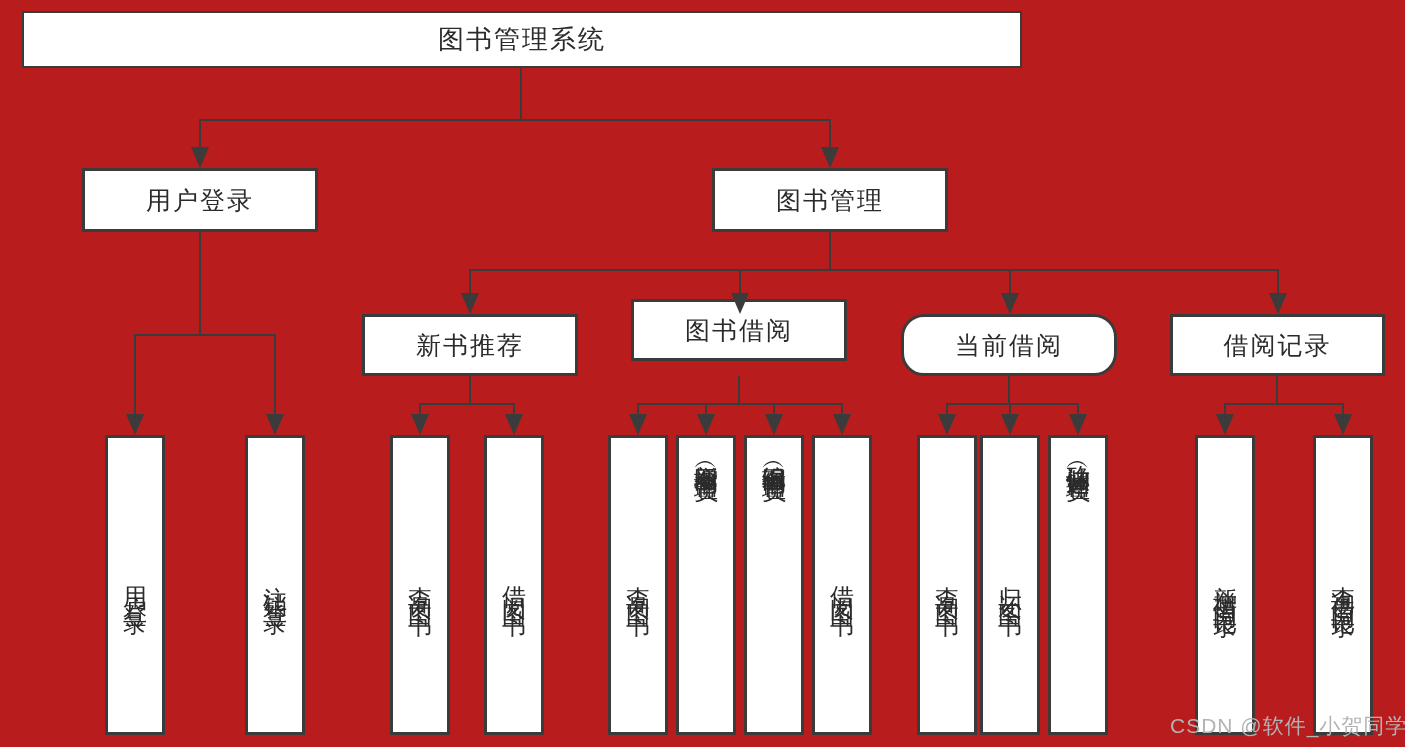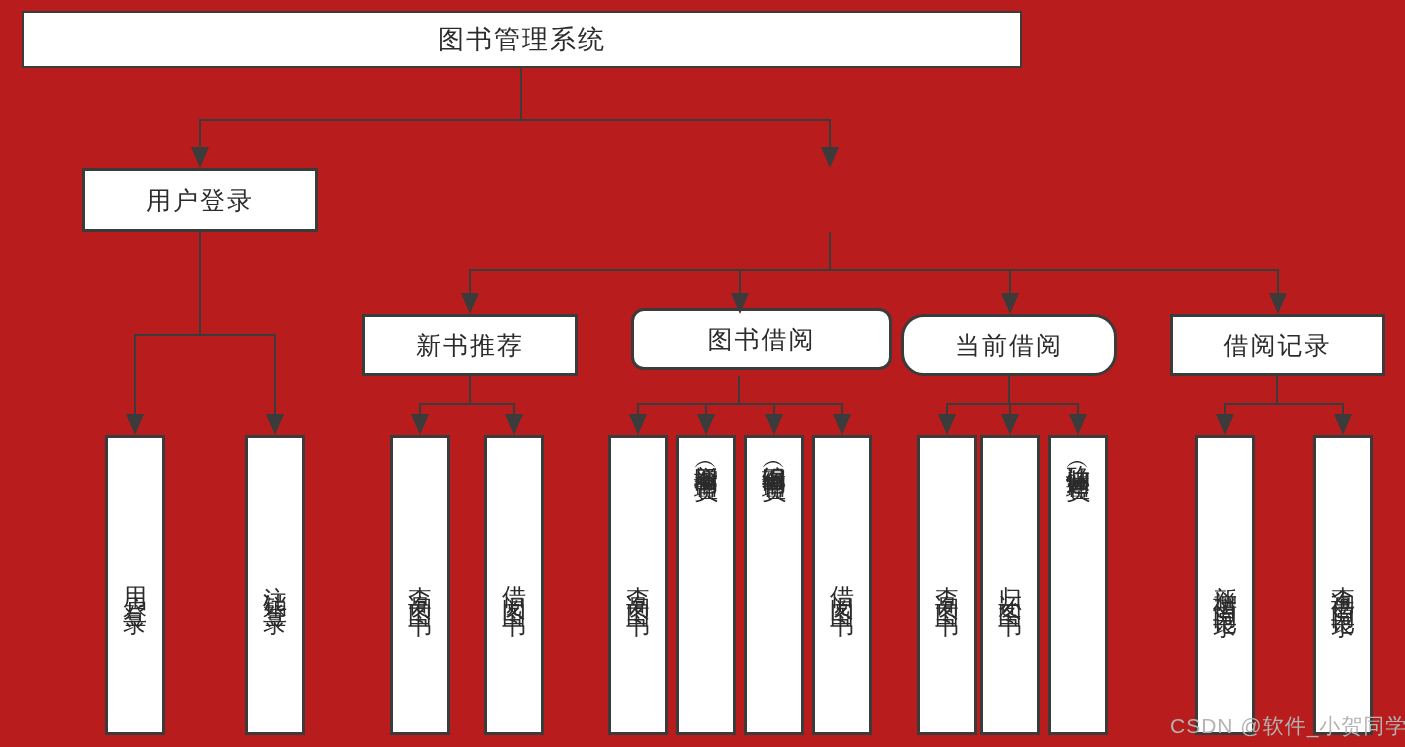--- a/index.html
+++ b/index.html
@@ -41,24 +41,25 @@
 </style>
 </head>
 <body>
 
 <div class="canvas">
 
   <div class="node hnode root" style="left:22px;top:11px;width:1000px;height:57px;">图书管理系统</div>
 
   <div class="node hnode" style="left:82px;top:168px;width:236px;height:64px;">用户登录</div>
 
+  <div class="node hnode" style="left:712px;top:168px;width:236px;height:64px;">图书管理</div>
 
   <div class="node hnode" style="left:362px;top:314px;width:216px;height:62px;">新书推荐</div>
 
-  <div class="node hnode" style="left:631px;top:308px;width:261px;height:62px;border-radius:13px;">图书借阅</div>
+  <div class="node hnode" style="left:631px;top:299px;width:216px;height:62px;">图书借阅</div>
 
   <div class="node hnode" style="left:901px;top:314px;width:216px;height:62px;border-radius:23px;">当前借阅</div>
 
   <div class="node hnode" style="left:1170px;top:314px;width:215px;height:62px;">借阅记录</div>
 
   <div class="node leaf" style="left:105px;top:435px;width:60px;height:300px;">
     <span class="vtext ls9">用户登录</span>
   </div>
 
   <div class="node leaf" style="left:245px;top:435px;width:60px;height:300px;">

